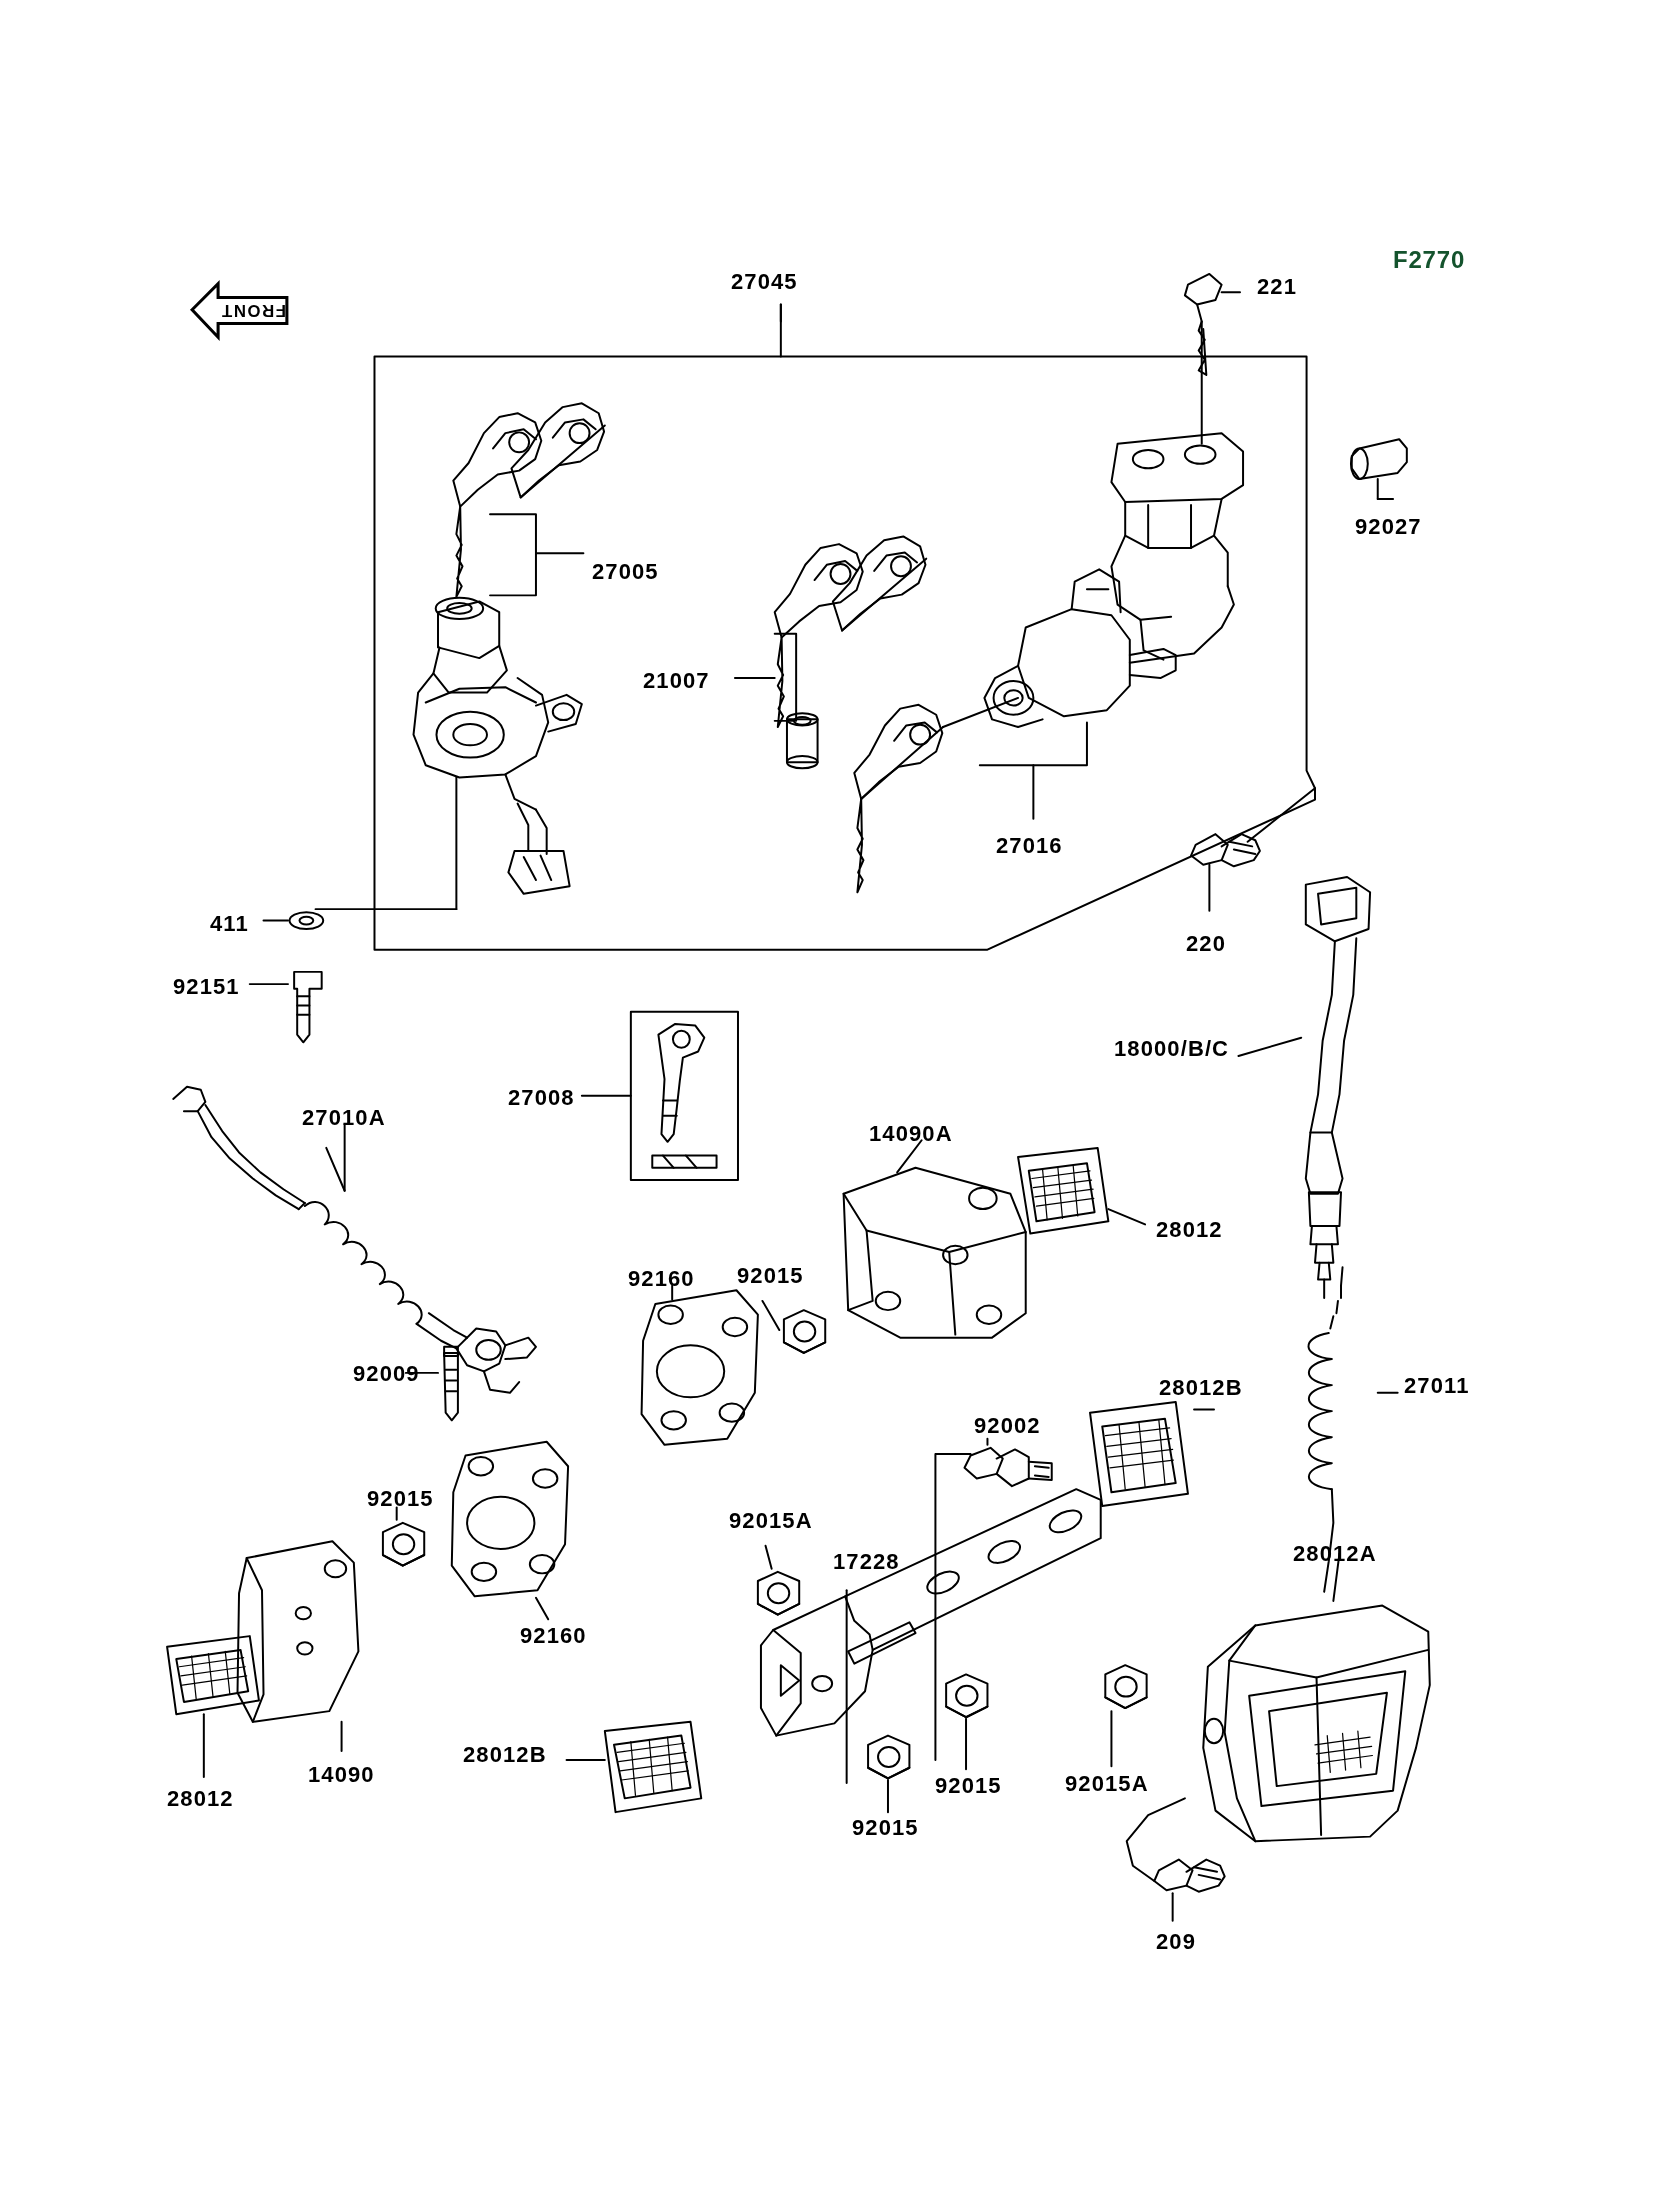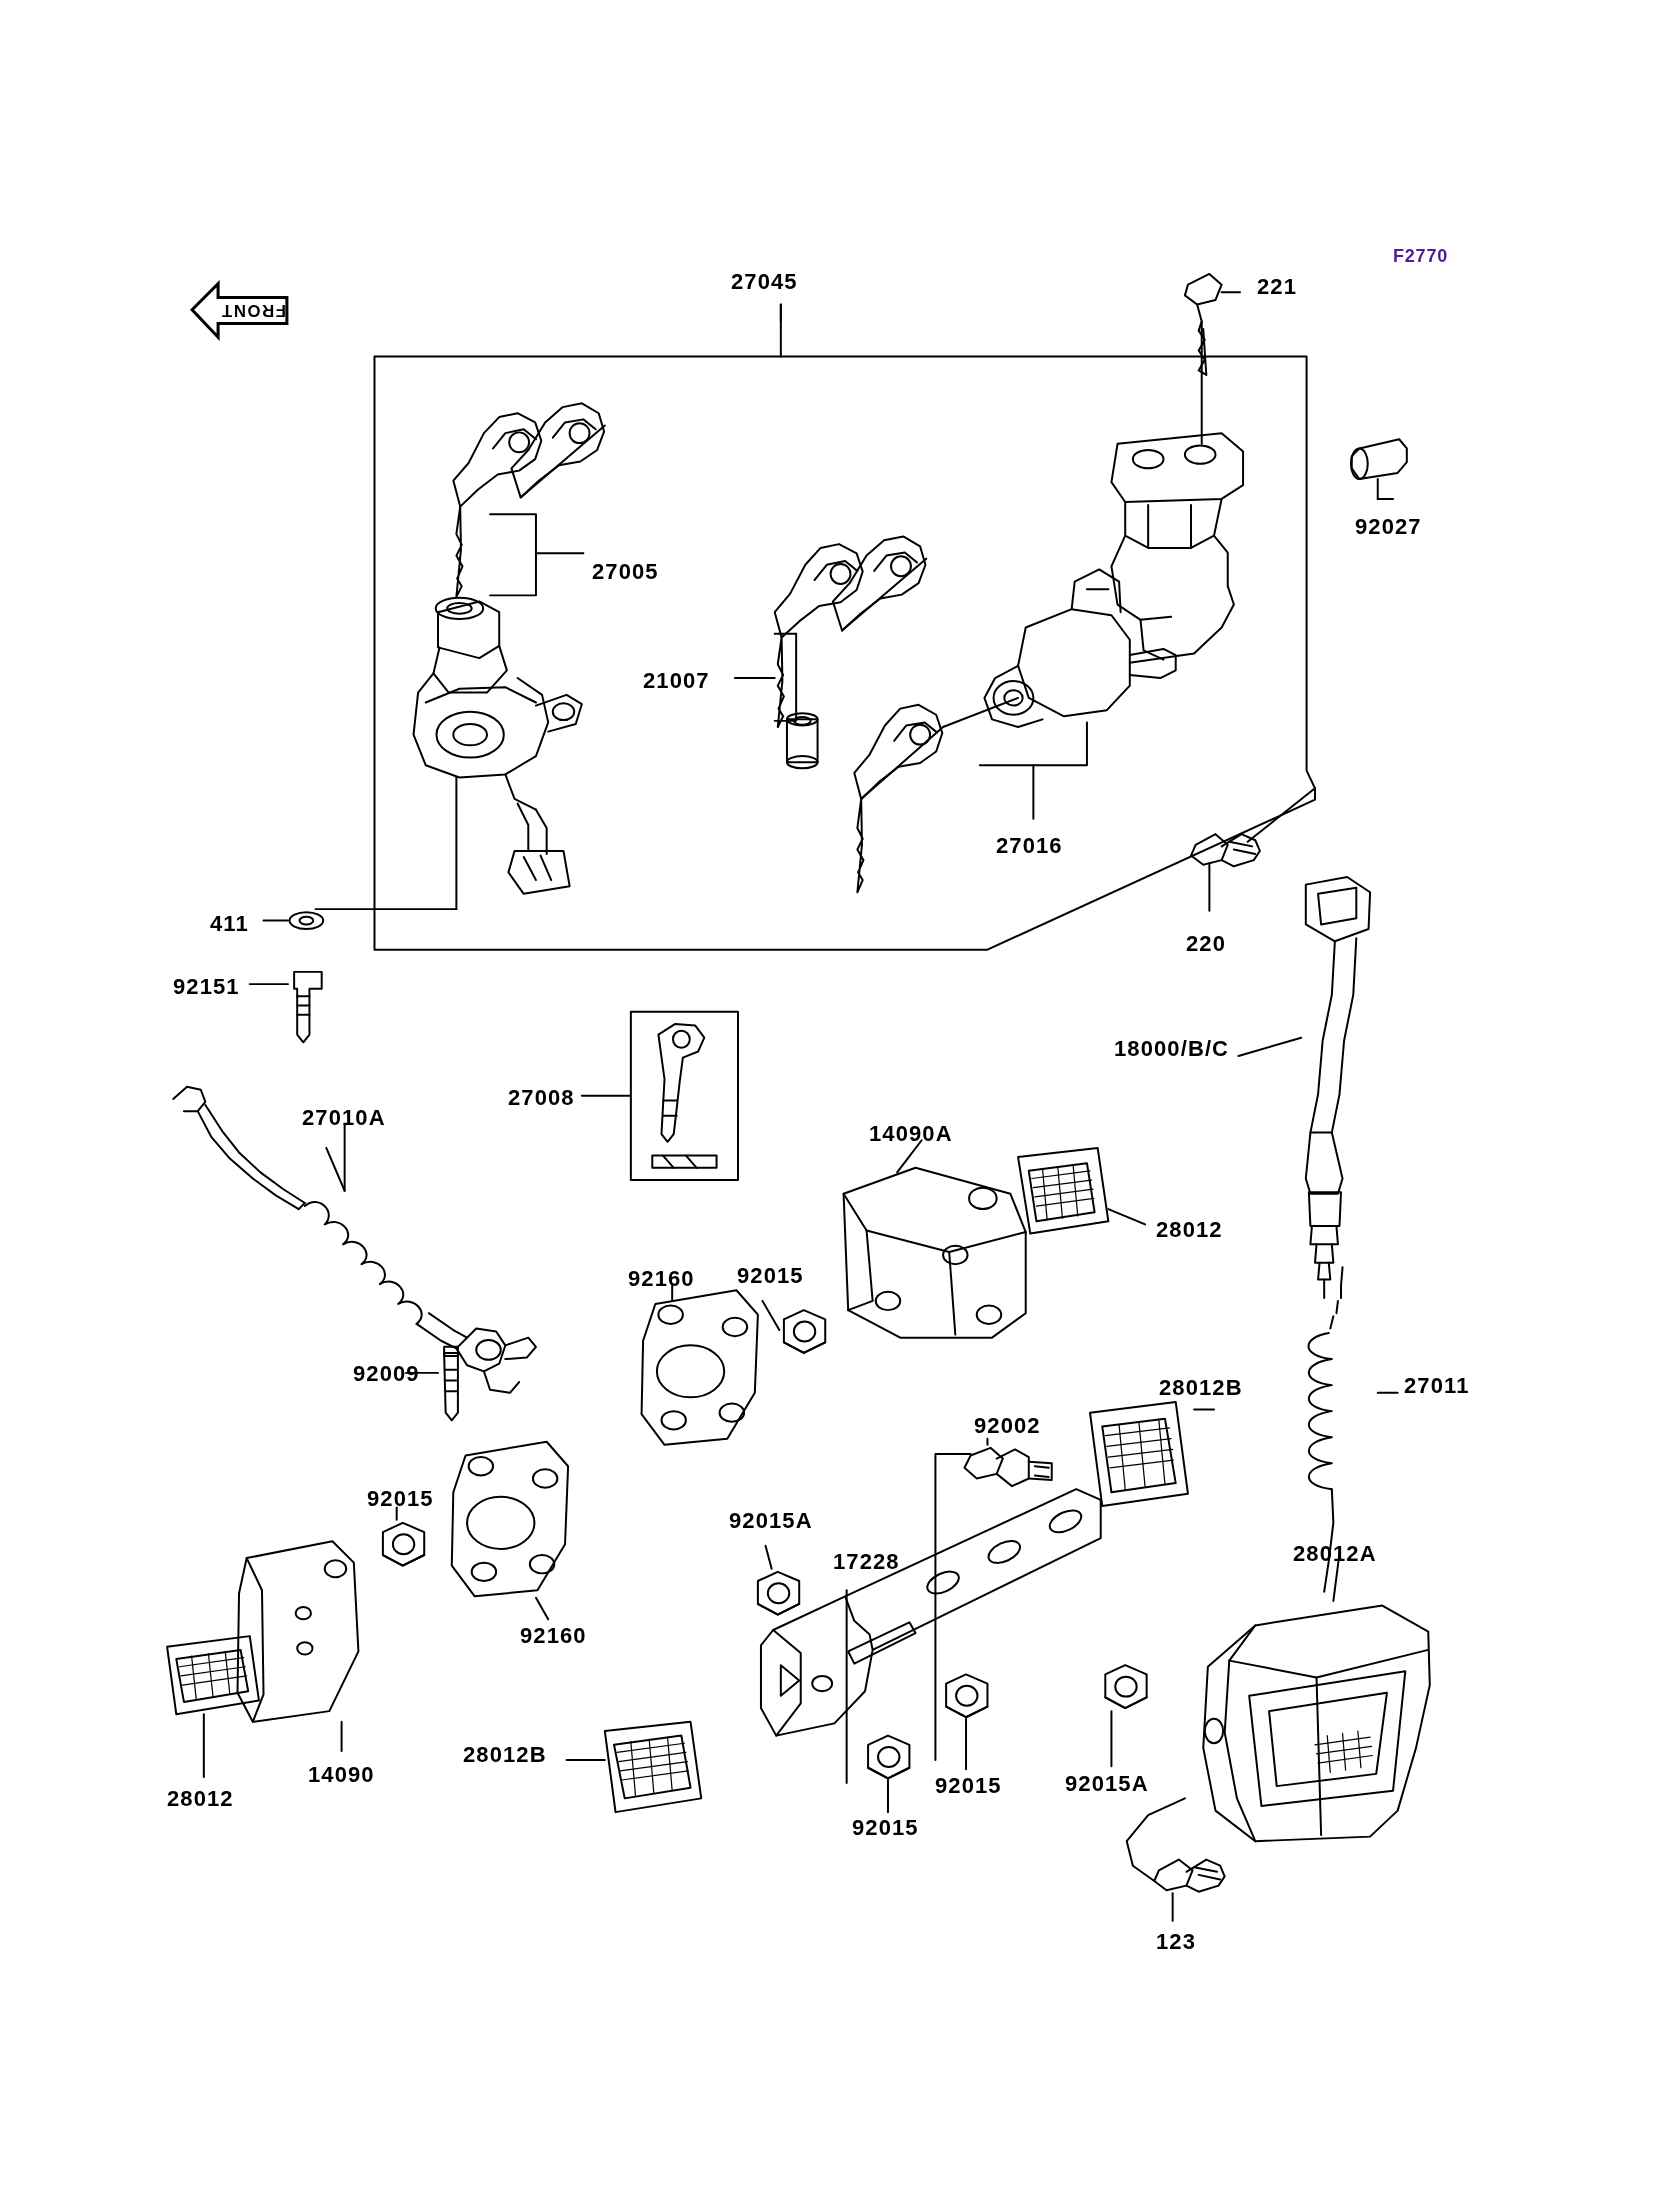--- a/index.html
+++ b/index.html
@@ -21,24 +21,24 @@
     position: absolute;
     font-family: "Liberation Sans", sans-serif;
     font-size: 22px;
     font-weight: bold;
     letter-spacing: 1.1px;
     color: #000000;
     white-space: nowrap;
   }
   .sheet-code {
     position: absolute;
-    font-size: 18px;
+    font-size: 24px;
     font-weight: bold;
     letter-spacing: 0.8px;
-    color: #4c1d95;
+    color: #14532d;
     white-space: nowrap;
   }
   svg.art {
     position: absolute;
     left: 0;
     top: 0;
     width: 1678px;
     height: 2194px;
     pointer-events: none;
   }
@@ -423,16 +423,16 @@
   <div class="lbl" style="left:729px; top:1508px;">92015A</div>
   <div class="lbl" style="left:833px; top:1549px;">17228</div>
   <div class="lbl" style="left:1293px; top:1541px;">28012A</div>
   <div class="lbl" style="left:520px; top:1623px;">92160</div>
   <div class="lbl" style="left:308px; top:1762px;">14090</div>
   <div class="lbl" style="left:463px; top:1742px;">28012B</div>
   <div class="lbl" style="left:167px; top:1786px;">28012</div>
   <div class="lbl" style="left:935px; top:1773px;">92015</div>
   <div class="lbl" style="left:852px; top:1815px;">92015</div>
   <div class="lbl" style="left:1065px; top:1771px;">92015A</div>
-  <div class="lbl" style="left:1156px; top:1929px;">123</div>
+  <div class="lbl" style="left:1156px; top:1929px;">209</div>
 
 </div>
 
 
 </body></html>

